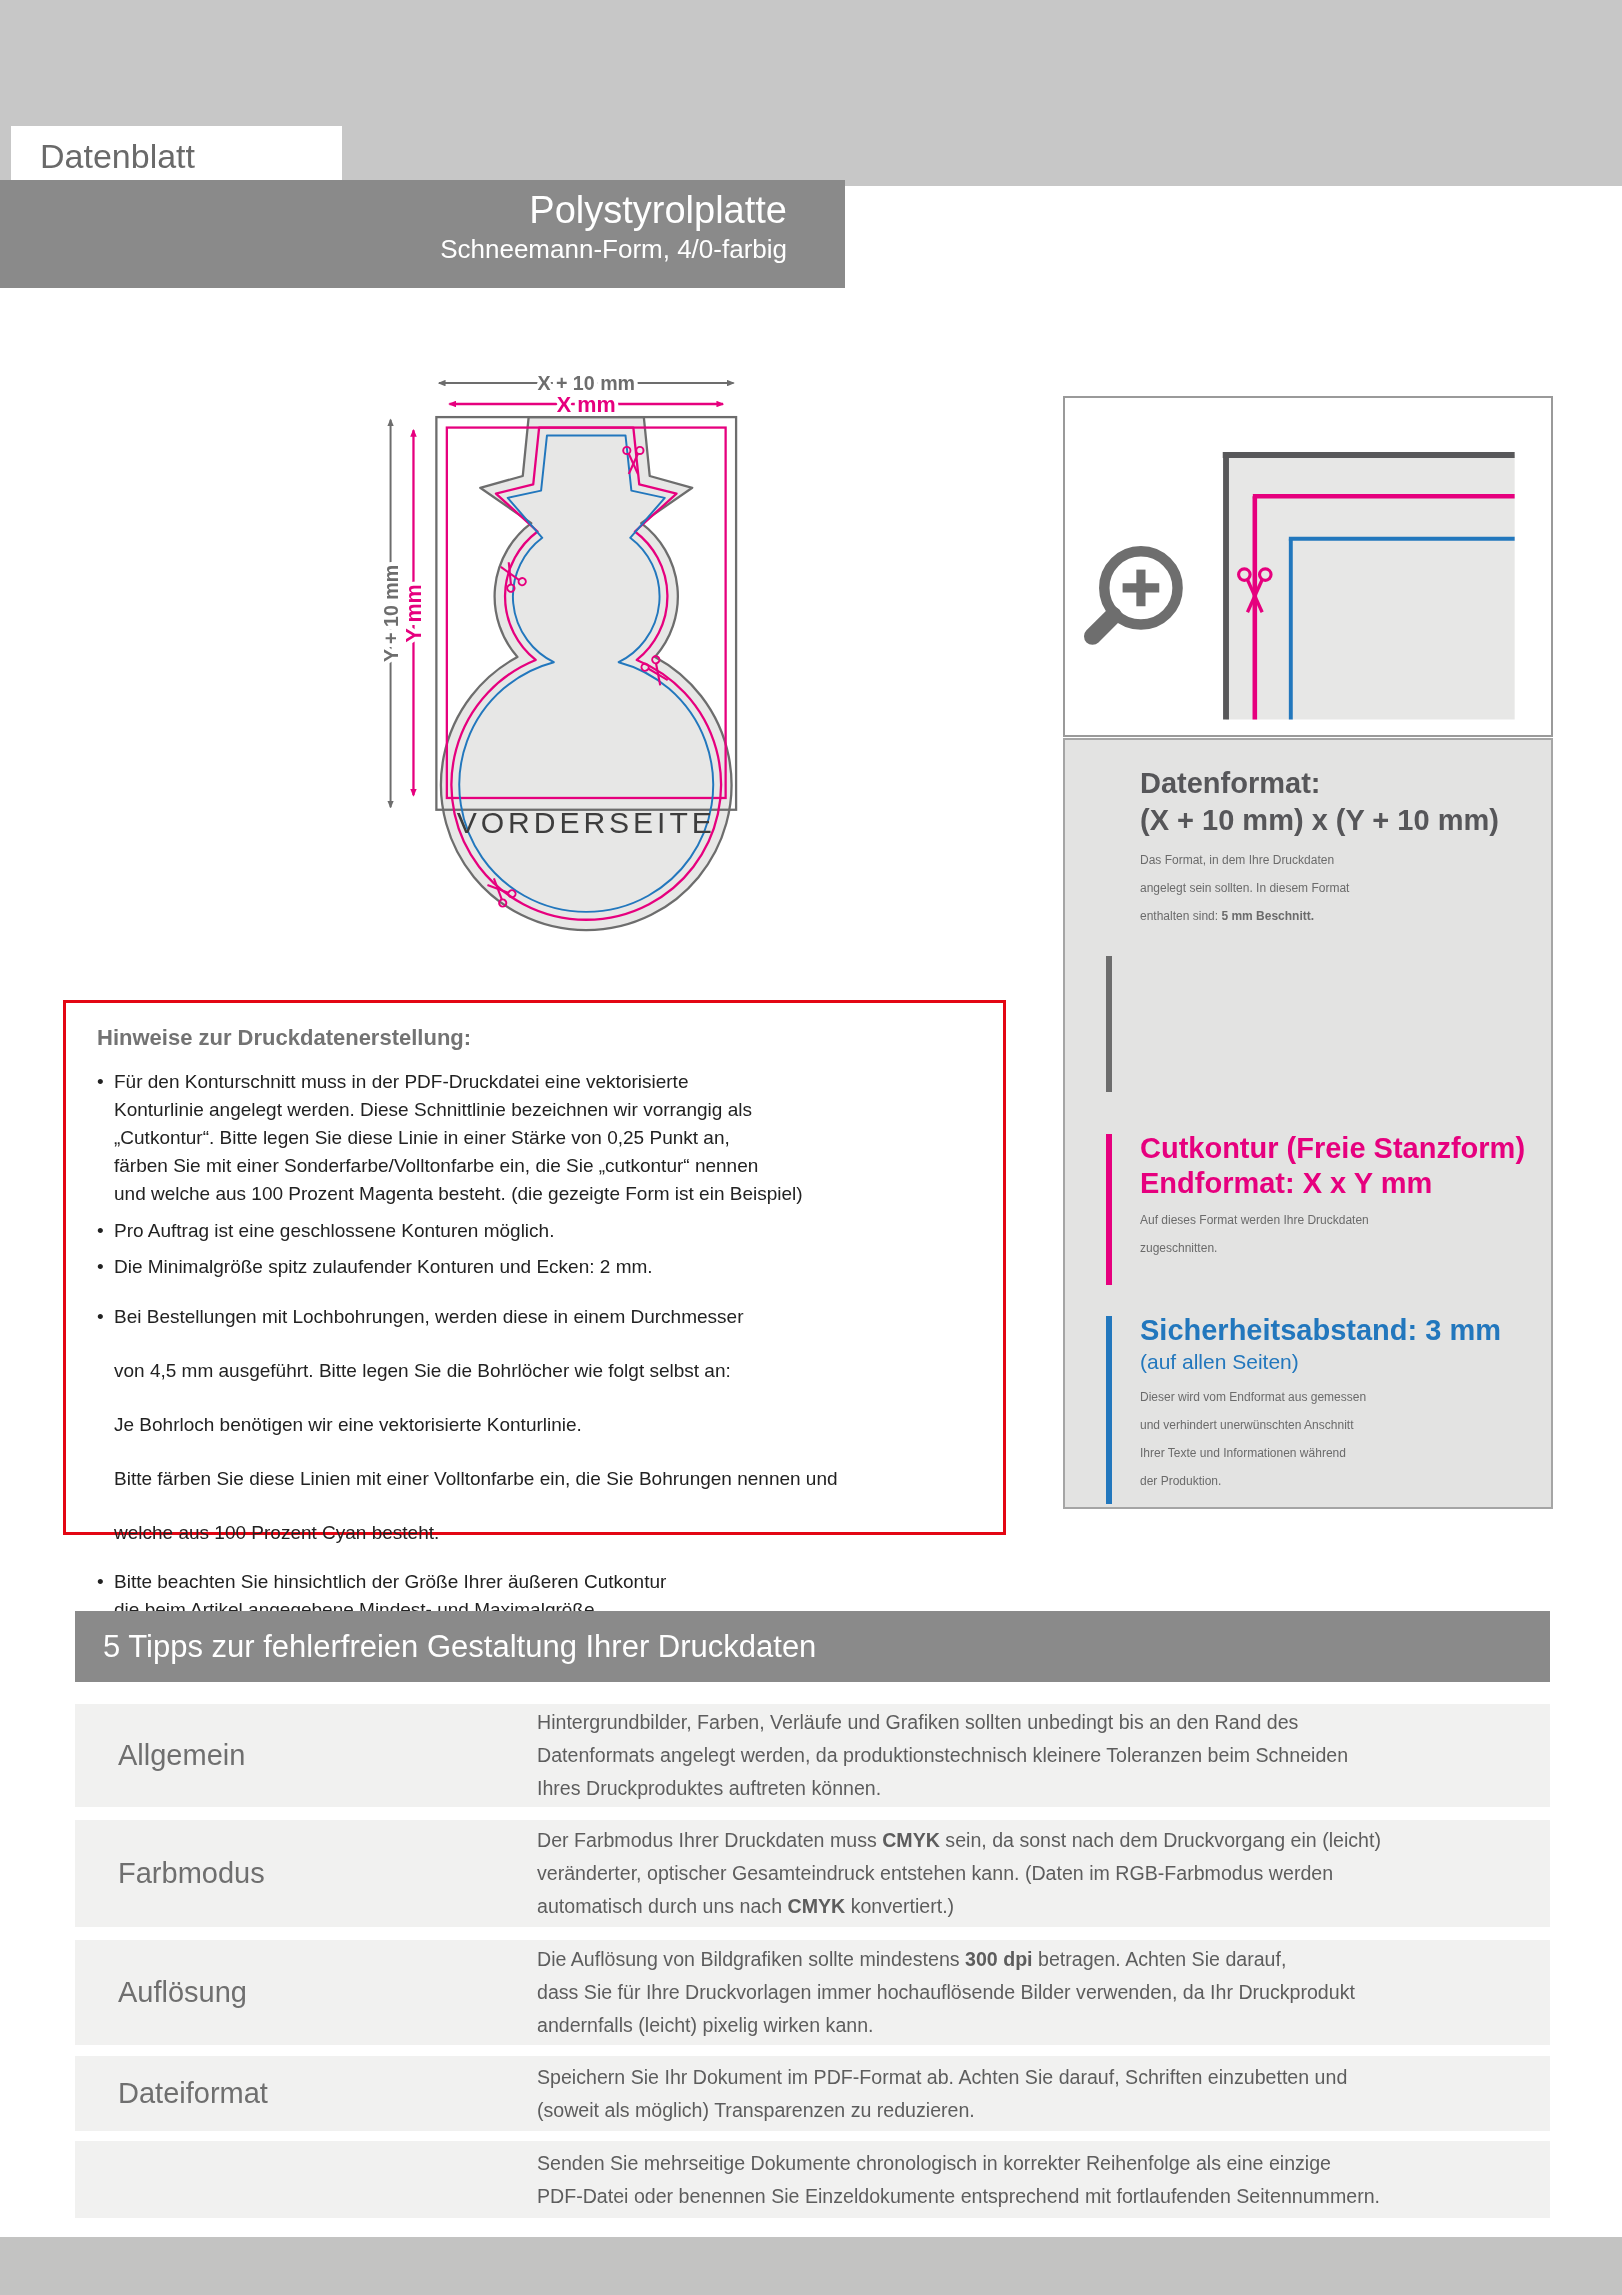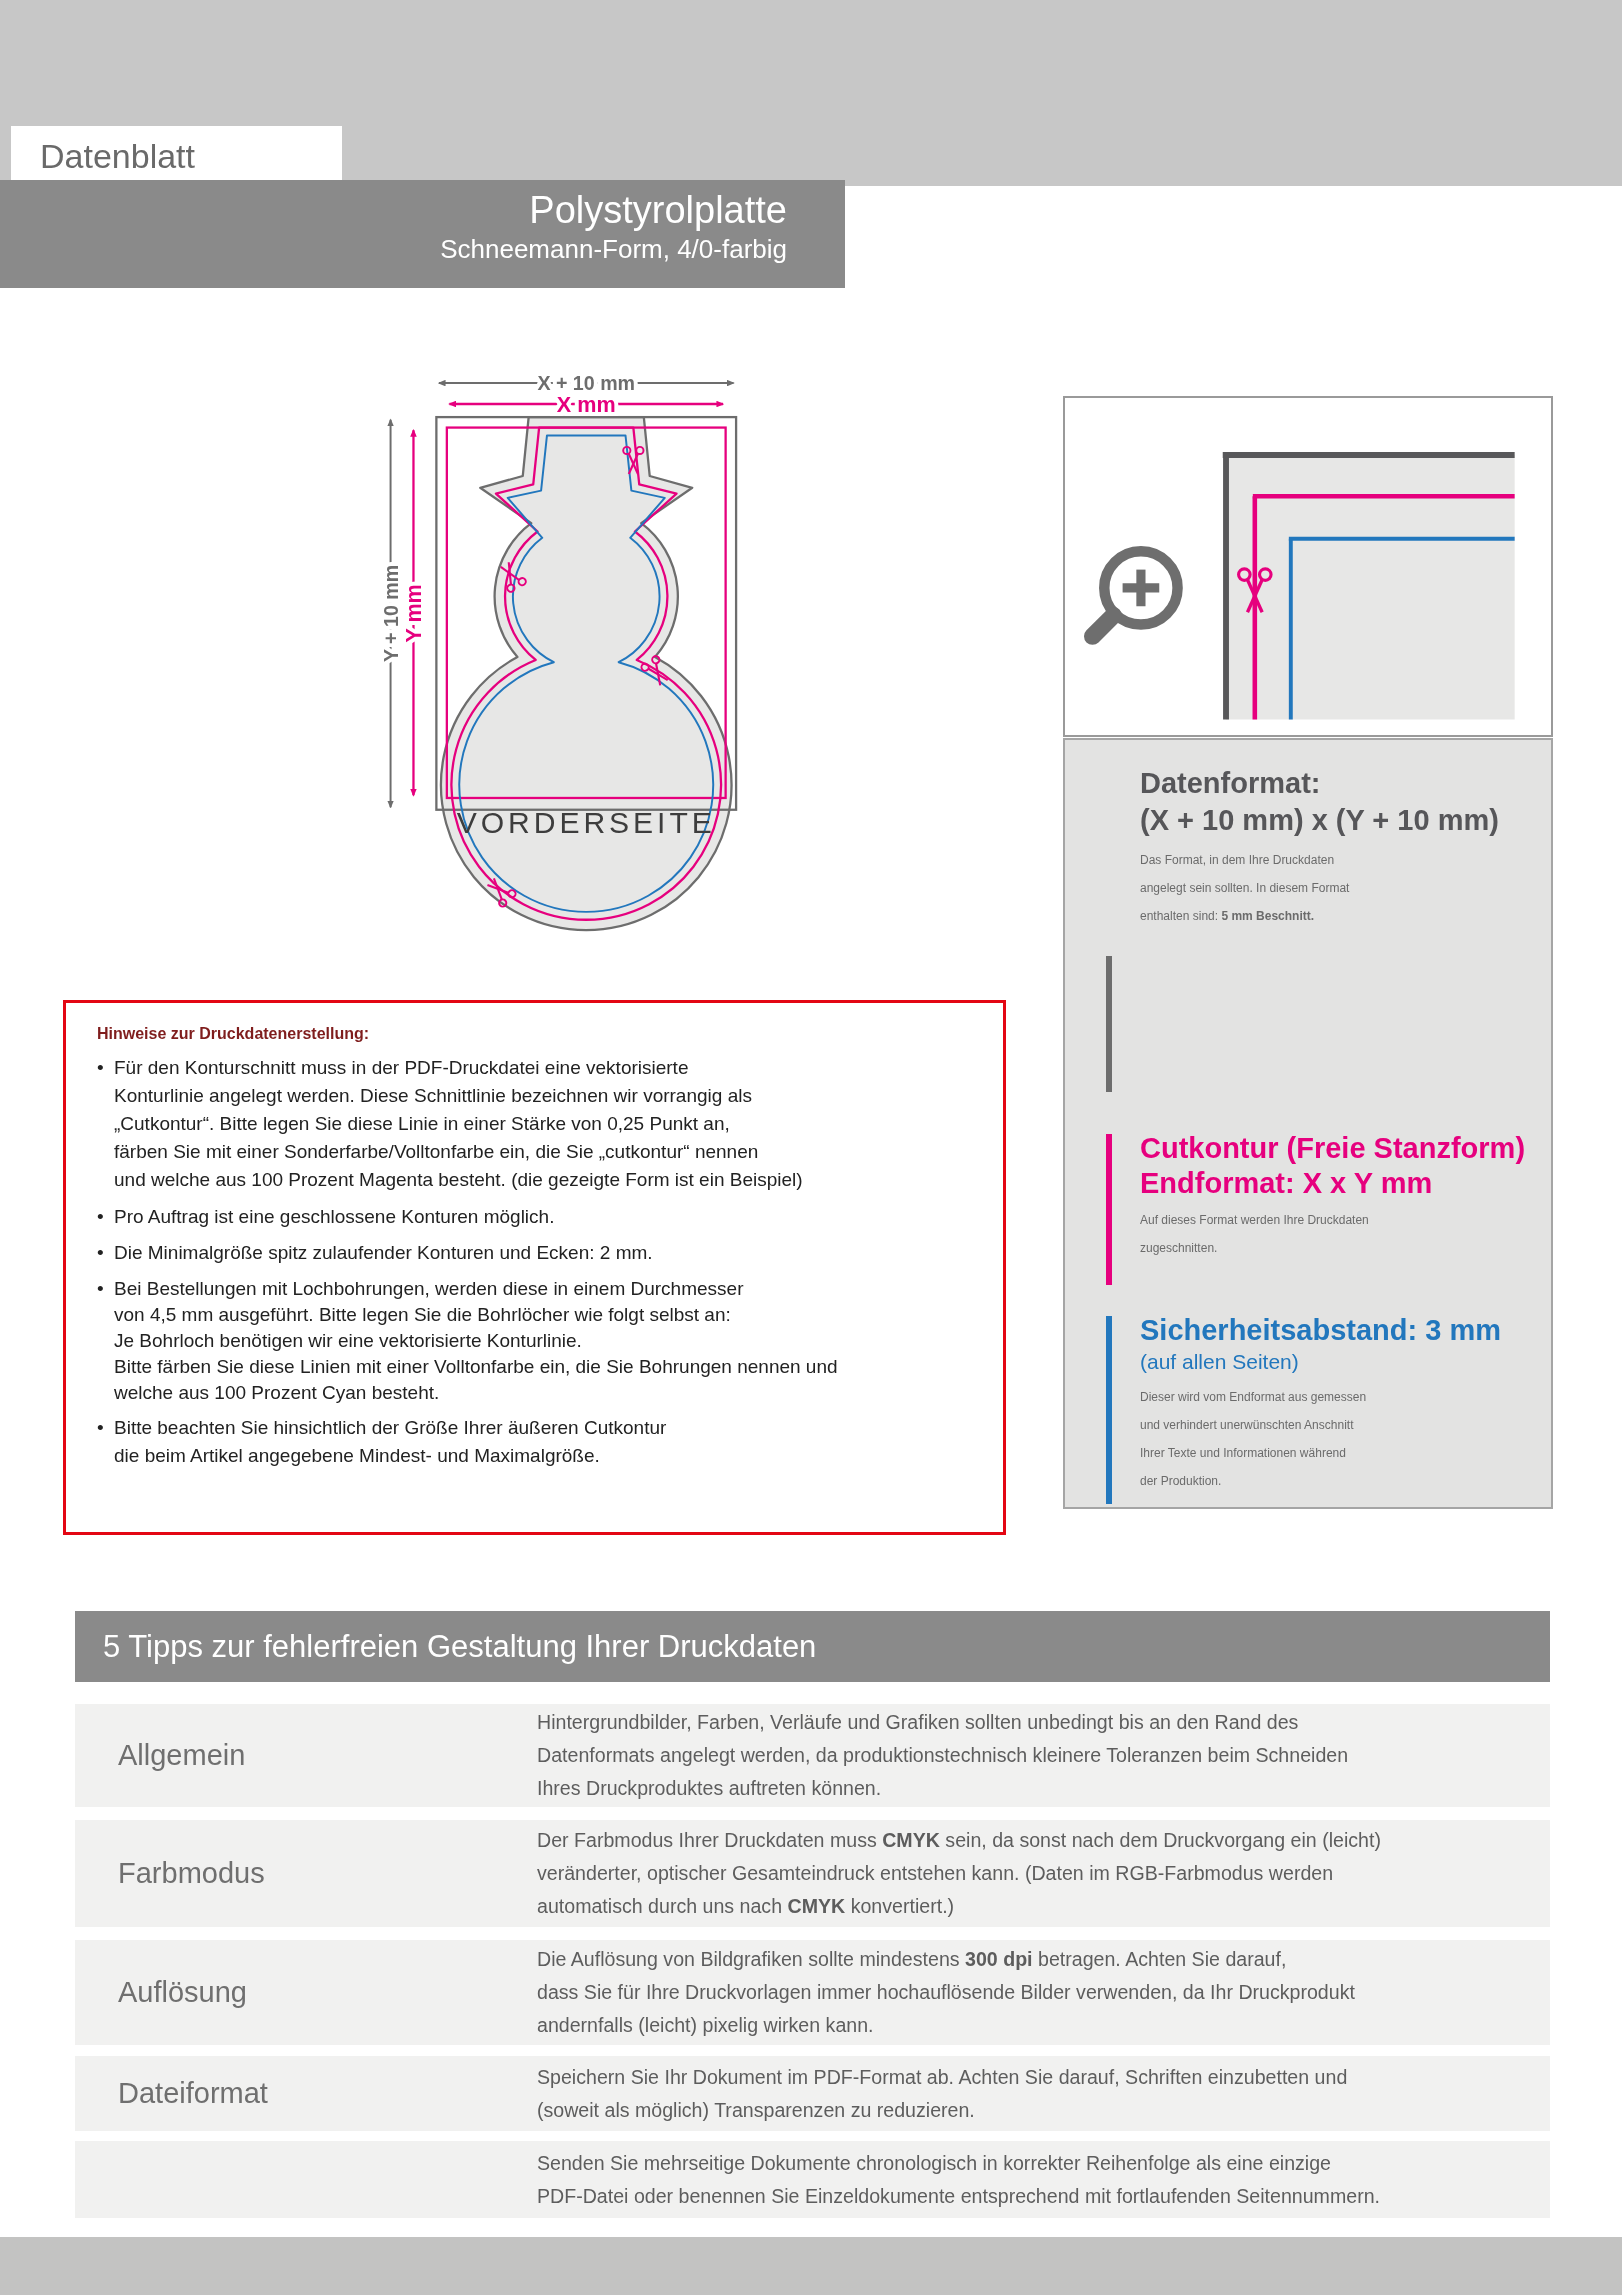--- a/index.html
+++ b/index.html
@@ -24,26 +24,26 @@
   .ip-p{position:absolute;left:75px;font-size:12px;color:#6b6b6b;line-height:28px;white-space:pre-line;}
   .ip-bar{position:absolute;left:41px;width:5.9px;}
   .bar-gray{background:#6d6d6d;}
   .bar-magenta{background:var(--magenta);}
   .bar-blue{background:var(--blue);}
   .mag{color:var(--magenta)!important;}
   .blu{color:var(--blue)!important;}
   .ip-sub{position:absolute;left:75px;font-size:21px;color:var(--blue);}
   
   .hinweise{left:63px;top:1000px;width:943px;height:535px;border:3.9px solid var(--red);box-sizing:border-box;padding:22px 23.6px 0 31px;}
-  .hw-title{font-size:16px;font-weight:bold;color:#7f1d1d;margin-bottom:11px;}
+  .hw-title{font-size:22px;font-weight:bold;color:#737373;margin-bottom:17px;}
   .bullet{display:flex;margin-bottom:8.5px;color:#222222;font-size:19px;line-height:28px;}
   .bullet .dot{width:17px;flex:none;}
   .bullet .dot::before{content:"\2022";}
   .bullet .bt{white-space:pre-line;}
-  .bullet.loose{line-height:26px;}
+  .bullet.loose{line-height:54px;}
   
   .tips-banner{left:75px;top:1611px;width:1475px;height:71px;background:var(--band-dark);display:flex;align-items:center;}
   .tips-banner span{color:#ffffff;font-size:31px;padding-left:28px;}
   .tip-row{left:75px;width:1475px;background:var(--row-bg);}
   .tip-label{position:absolute;left:43px;top:0;height:100%;display:flex;align-items:center;font-size:29px;color:#6f6f6f;}
   .tip-text{position:absolute;left:462px;top:0;height:100%;display:flex;align-items:center;}
   .tip-text .inner{font-size:19.6px;line-height:33px;color:#5d5d5d;white-space:pre-line;}
   .b{font-weight:bold;}
   .footer-band{left:0;top:2237px;width:1623px;height:59px;background:var(--footer);}
 </style>

